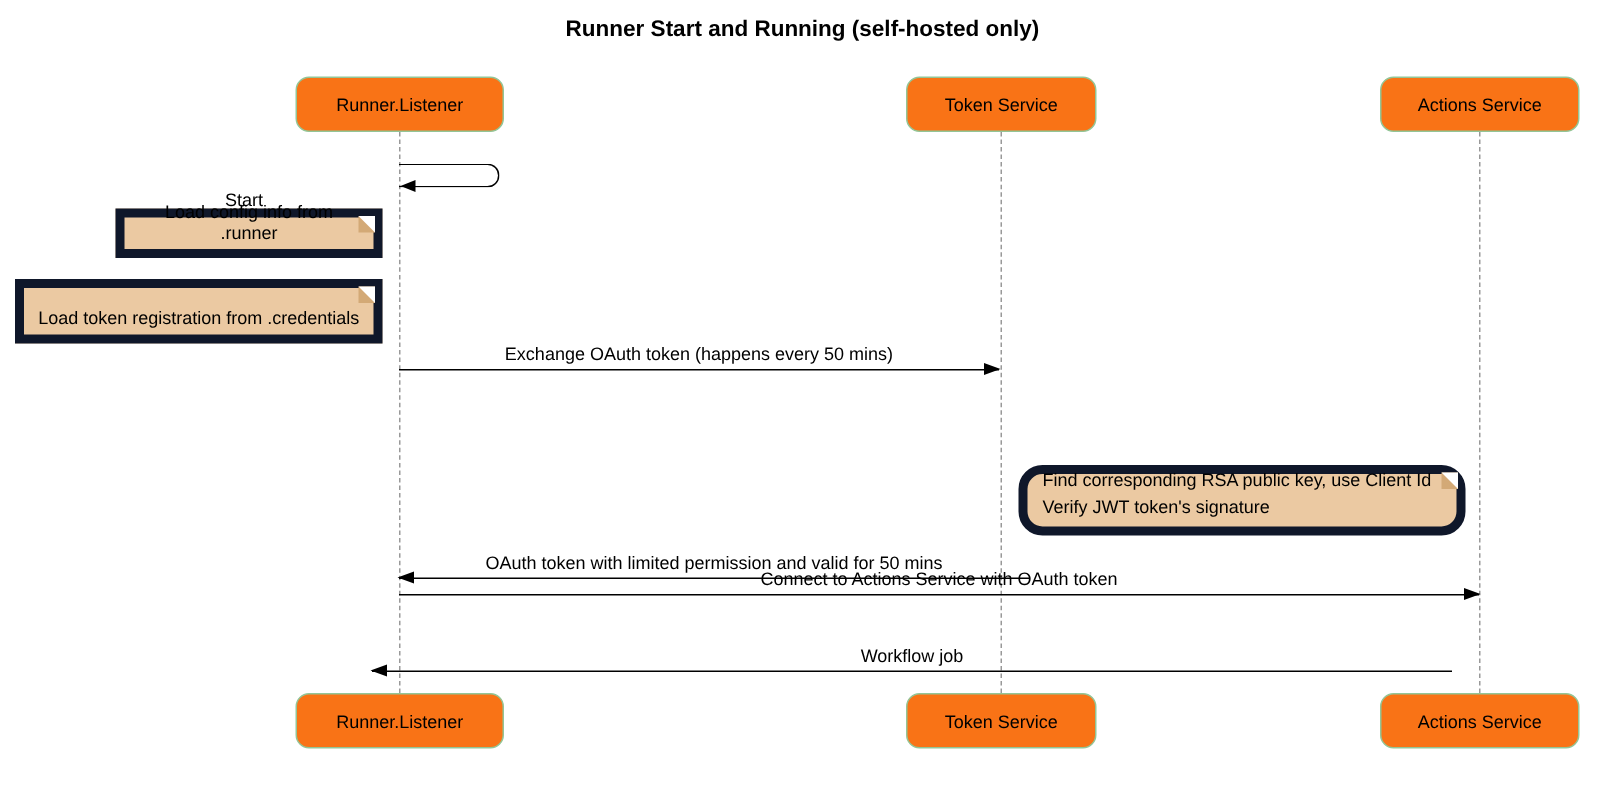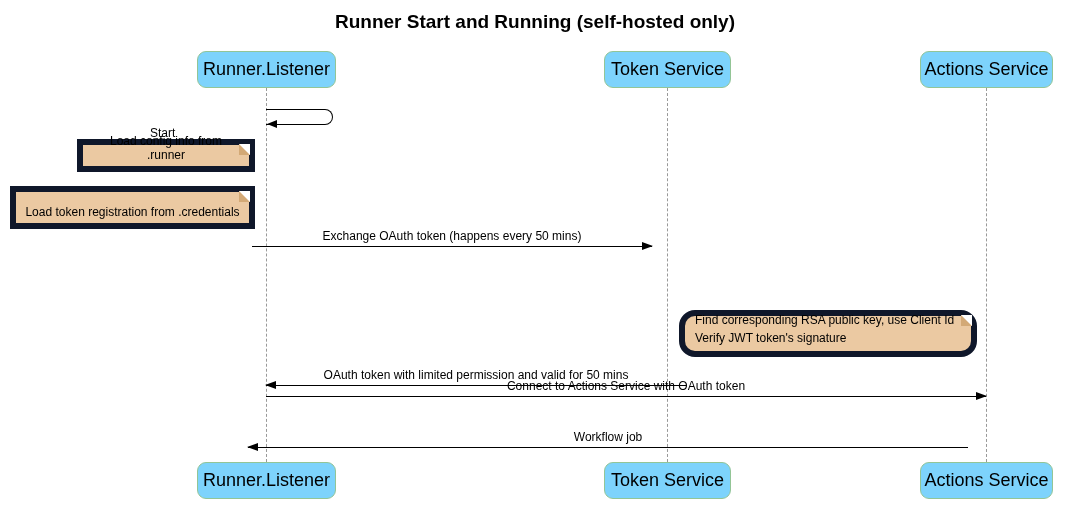--- a/index.html
+++ b/index.html
@@ -2,30 +2,30 @@
 <html><head>
 <meta charset="utf-8">
 <style>
   html,body { margin:0; padding:0; background:#fff; }
   #stage {
     position:relative; width:1070px; height:525px; background:#ffffff;
     font-family:"Liberation Sans", sans-serif; color:#000; overflow:hidden;
   }
   .title {
     position:absolute; top:11px; left:0; width:1070px; text-align:center;
-    font-size:19px; font-weight:bold;
+    font-size:15px; font-weight:bold;
   }
   .lifeline {
     position:absolute; top:88px; height:374px; width:0;
     border-left:1px dashed #999999;
   }
   .participant {
-    position:absolute; height:37px; background:#7dd3fc; border:1px solid #93c596;
+    position:absolute; height:37px; background:#f97316; border:1px solid #93c596;
     border-radius:9px; display:flex; align-items:center; justify-content:center;
-    font-size:18px; box-sizing:border-box;
+    font-size:12px; box-sizing:border-box;
   }
   .note {
     position:absolute; background:#EBC9A2; border:6px solid #0f172a;
     font-size:12px; box-sizing:border-box; display:flex; align-items:flex-end;
     justify-content:center; text-align:center; padding:4px 8px;
   }
   .note.left-align { justify-content:flex-start; text-align:left; white-space:pre-line; line-height:1.45; padding-left:10px;border-radius:16px; }
   .note::after {
     content:""; position:absolute; top:-1px; right:-1px; width:0; height:0;
     border-style:solid; border-width:0 11px 11px 0;
@@ -89,21 +89,21 @@
     <span>Load config info from .runner</span>
   </div>
   <div class="note" style="left:10px; top:186px; width:245px; height:43px;">
     <span>Load token registration from .credentials</span>
   </div>
   <div class="note left-align" style="left:679px; top:310px; width:298px; height:47px;">
     <span>Find corresponding RSA public key, use Client Id
 Verify JWT token's signature</span>
   </div>
 
-  <div class="msg" style="left:252px; top:229px; width:400px;">
+  <div class="msg" style="left:266px; top:229px; width:400px;">
     <div class="msg-label">Exchange OAuth token (happens every 50 mins)</div>
     <div class="msg-line arrow-r"></div>
   </div>
 
   <div class="msg" style="left:266px; top:368px; width:420px;">
     <div class="msg-label">OAuth token with limited permission and valid for 50 mins</div>
     <div class="msg-line arrow-l"></div>
   </div>
 
   <div class="msg" style="left:266px; top:379px; width:720px;">

